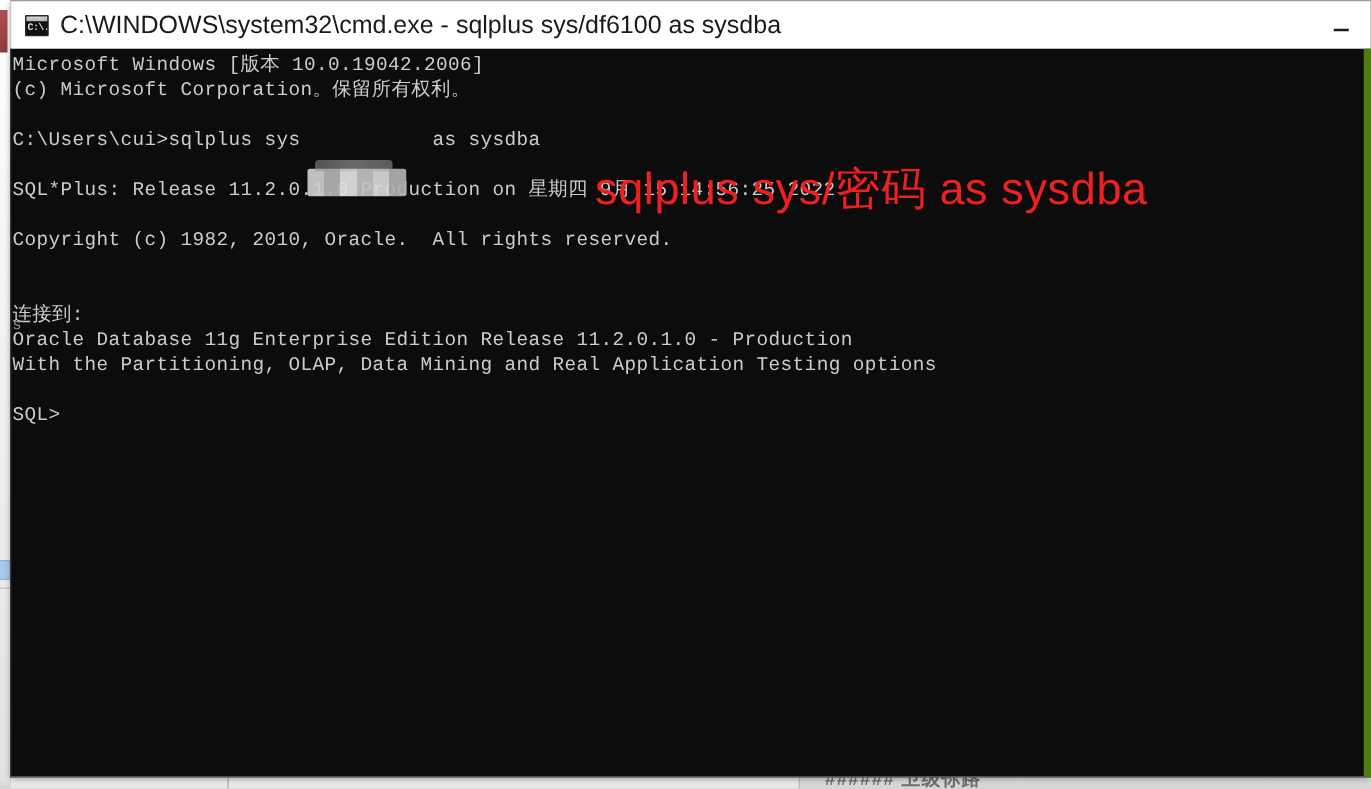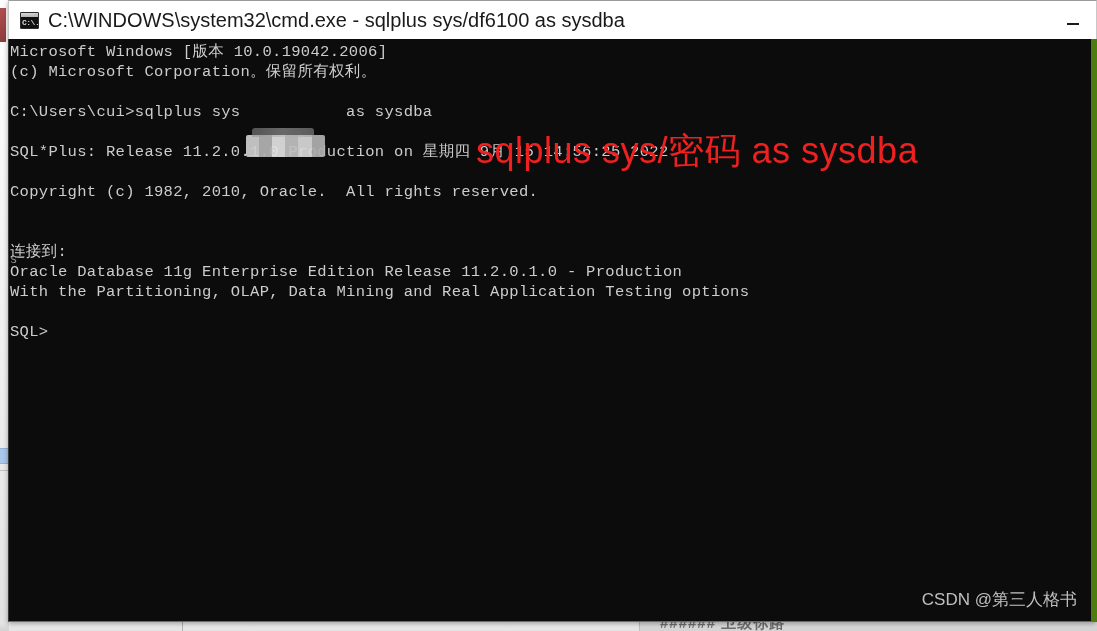--- a/index.html
+++ b/index.html
@@ -271,16 +271,15 @@
 With the Partitioning, OLAP, Data Mining and Real Application Testing options
 
 SQL&gt;</pre>
 
     <div class="redaction"></div>
 
     <div id="annotation-text">sqlplus sys/密码 as sysdba</div>
 
     <div id="left-stray-char">s</div>
 
-    <div id="watermark">CSDN @第三人格书</div>
   </div>
 
 </div>
 
 </body></html>

